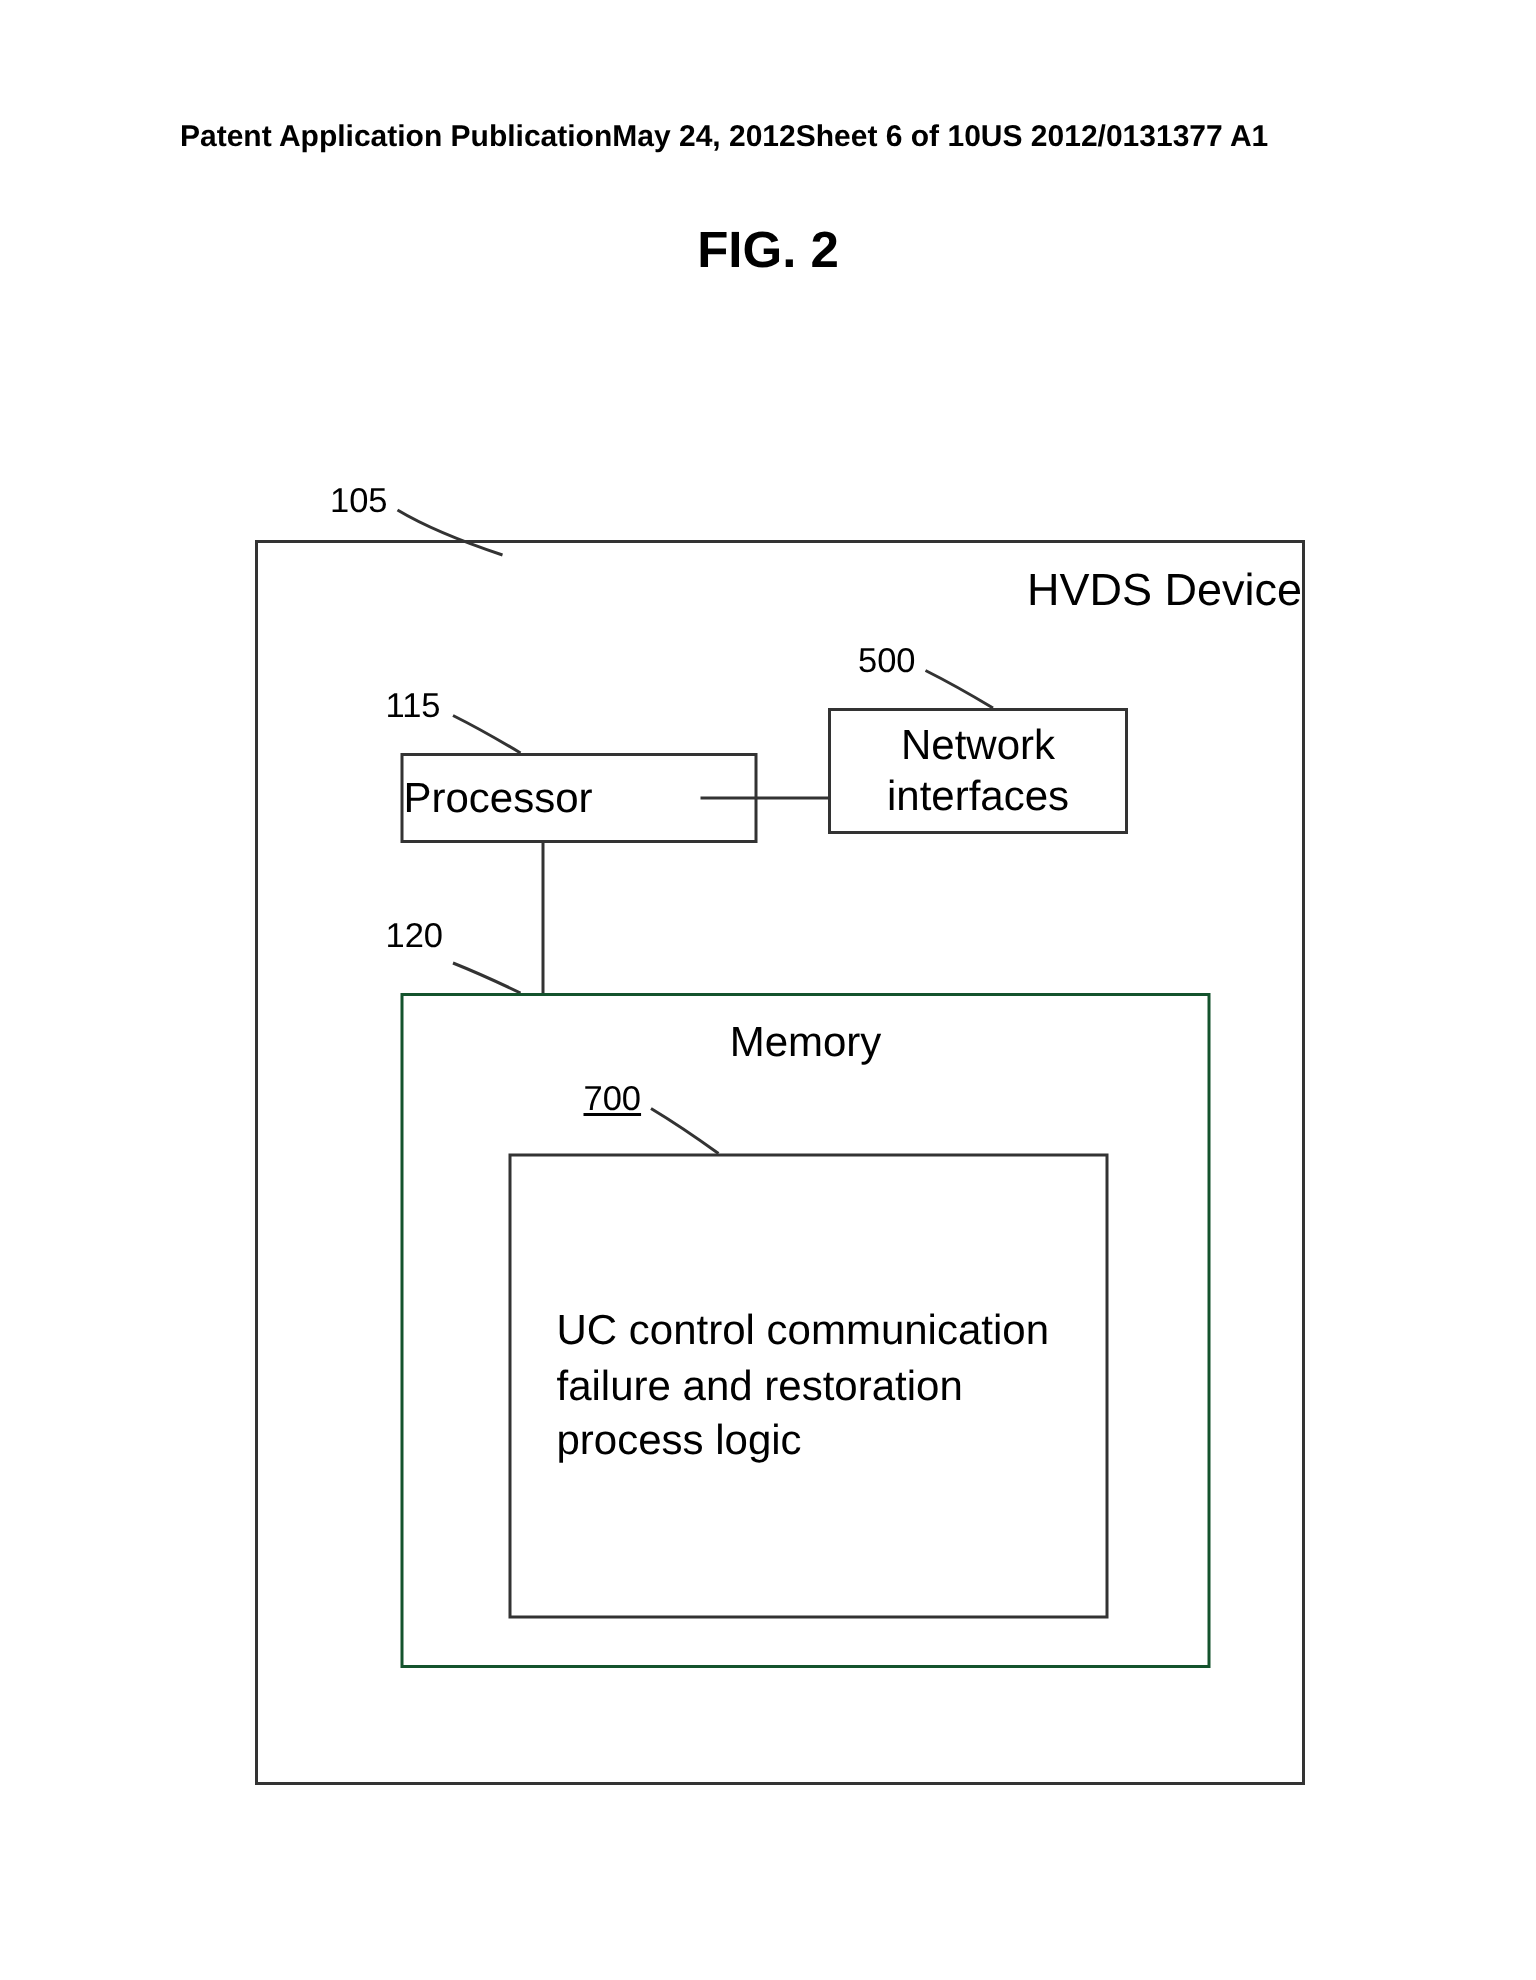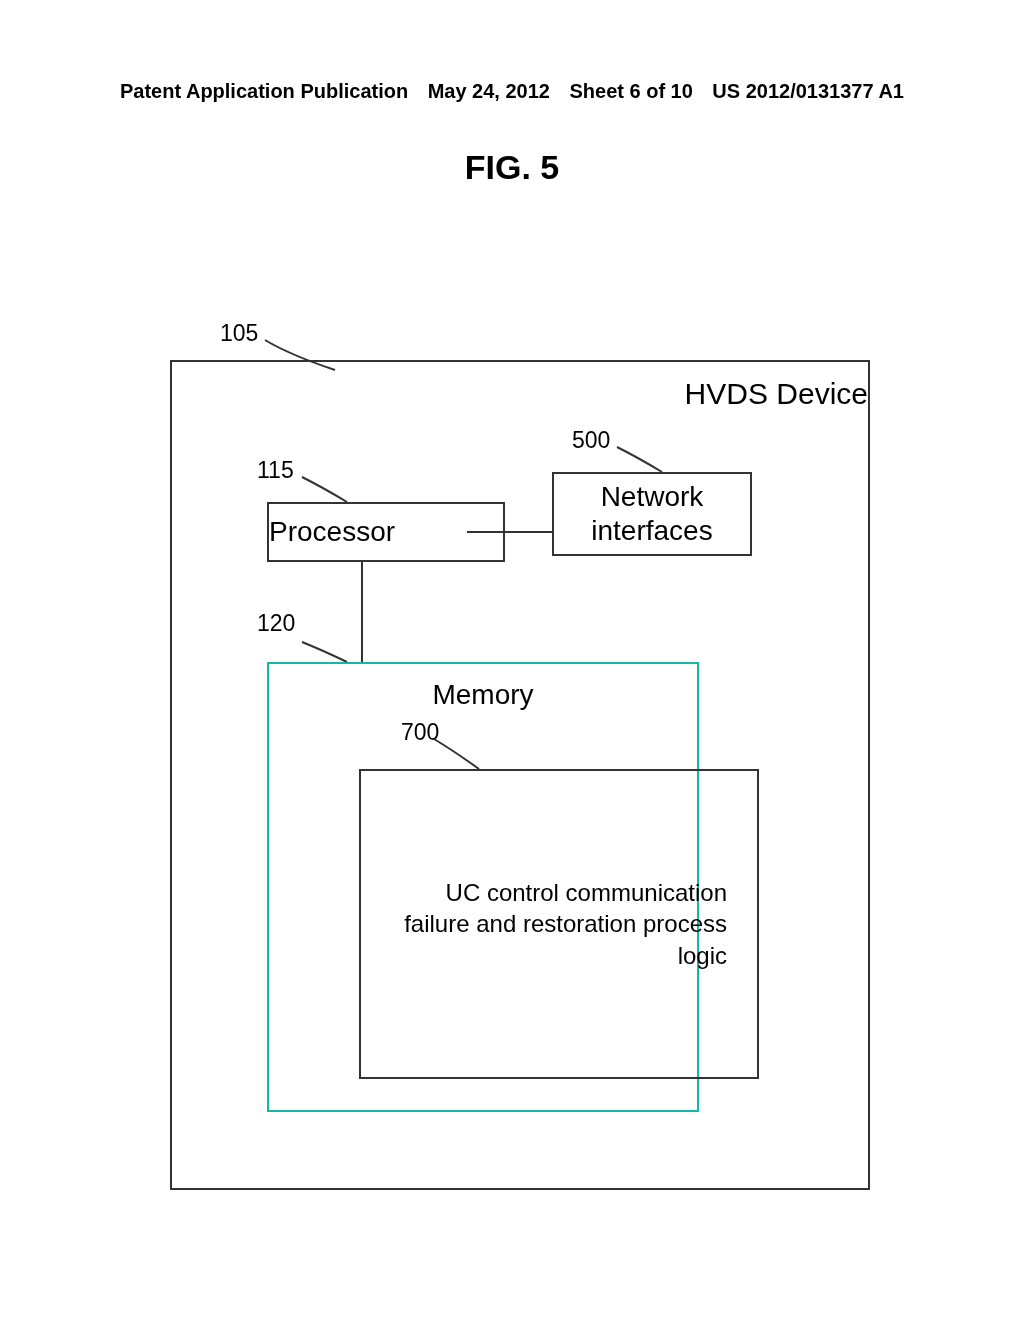--- a/index.html
+++ b/index.html
@@ -14,21 +14,20 @@
       font-family: Arial, Helvetica, sans-serif;
       position: relative;
     }
     .header {
       position: absolute;
       top: 80px;
       left: 0;
       width: 100%;
       padding: 0 120px;
       display: flex;
-      justify-content: space-between;
       font-size: 20px;
       font-weight: bold;
     }
     .header span {
       font-weight: bold;
     }
     .figure-title {
       position: absolute;
       top: 148px;
       left: 50%;
@@ -82,47 +81,46 @@
       align-items: center;
       justify-content: center;
       font-size: 28px;
       text-align: center;
       line-height: 1.2;
     }
     .memory-box {
       position: absolute;
       top: 300px;
       left: 95px;
-      width: 432px;
+      width: 540px;
       height: 450px;
-      border: 2px solid #14b8a6;
+      border: 2px solid #14532d;
     }
     .memory-title {
       position: absolute;
       top: 15px;
       left: 0;
       width: 100%;
       text-align: center;
       font-size: 28px;
     }
     .uc-box {
       position: absolute;
       top: 105px;
       left: 70px;
       width: 400px;
       height: 310px;
       border: 2px solid #333;
       display: flex;
       align-items: center;
       justify-content: center;
-      font-size: 24px;
-      text-align: right;
+      font-size: 28px;
+      text-align: left;
       line-height: 1.3;
       padding: 0 30px;
-      margin-left: 20px;
     }
     .label {
       position: absolute;
       font-size: 23px;
     }
     .label-105 {
       top: -40px;
       left: 50px;
     }
     .label-115 {
@@ -132,21 +130,22 @@
     .label-500 {
       top: 65px;
       left: 400px;
     }
     .label-120 {
       top: 248px;
       left: 85px;
     }
     .label-700 {
       top: 55px;
-      left: 132px;
+      left: 120px;
+      text-decoration: underline;
     }
     .connector {
       position: absolute;
       stroke: #333;
       stroke-width: 2;
       fill: none;
     }
     svg.lead {
       position: absolute;
       overflow: visible;
@@ -155,21 +154,21 @@
 </head>
 <body>
 
 <div class="header">
   <span>Patent Application Publication</span>
   <span>May 24, 2012</span>
   <span>Sheet 6 of 10</span>
   <span>US 2012/0131377 A1</span>
 </div>
 
-<div class="figure-title">FIG. 5</div>
+<div class="figure-title">FIG. 2</div>
 
 <div class="diagram-container">
 
   <div class="label label-105">105</div>
   <svg class="lead" style="top:-30px; left:95px;" width="90" height="45">
     <path class="connector" d="M 0 10 Q 25 25 70 40"></path>
   </svg>
 
   <div class="outer-box">
     <div class="outer-title">HVDS Device</div>

